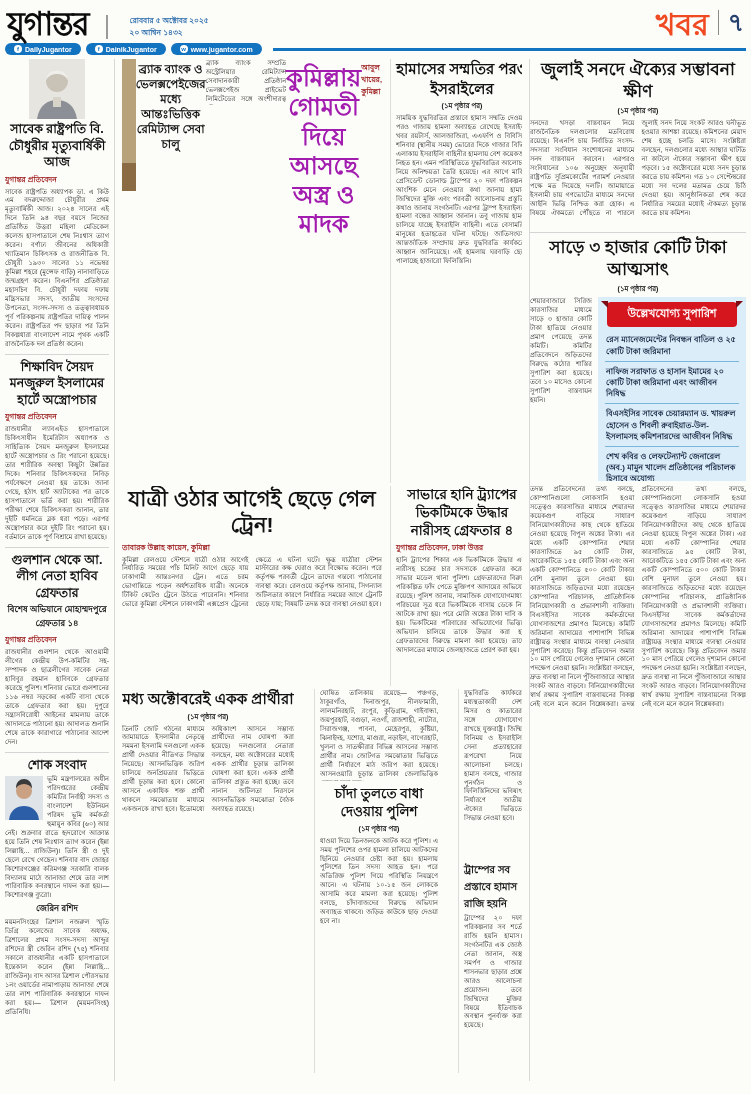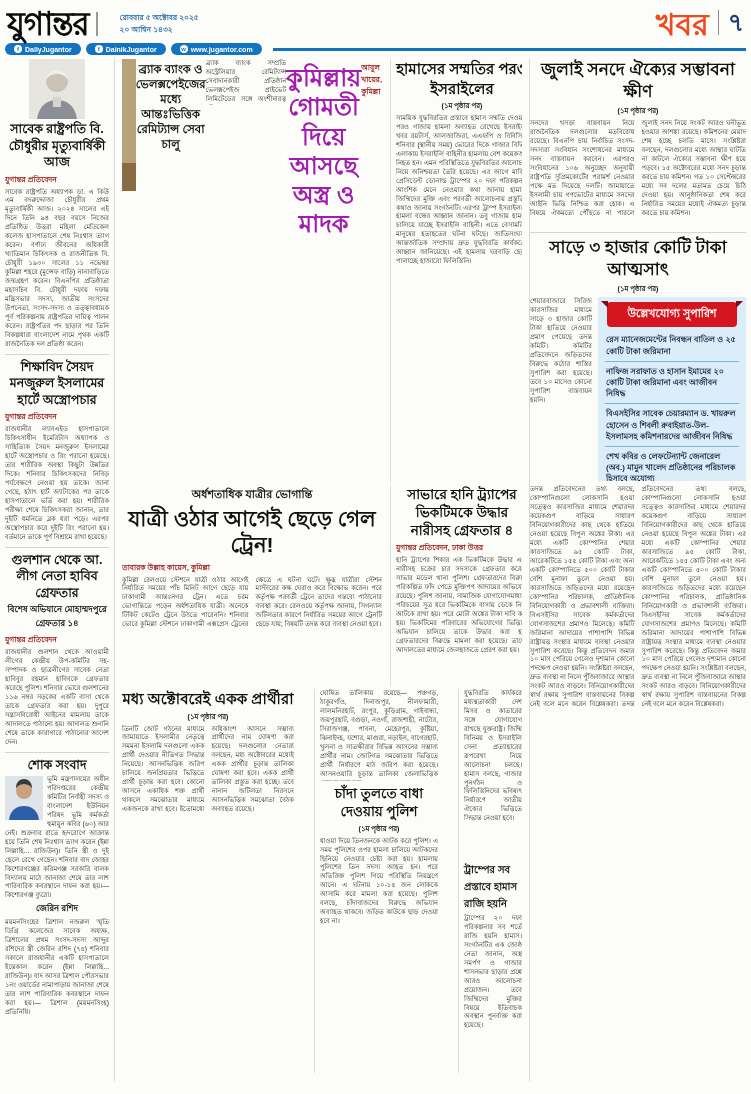--- a/index.html
+++ b/index.html
@@ -1,19 +1,19 @@
 <!DOCTYPE html>
 <html><head>
 <meta charset="utf-8">
 <style>
   html,body{margin:0;padding:0;background:#888;}
   .page{width:751px;height:1094px;background:#fcfcf9;font-family:"Liberation Sans","DejaVu Sans",sans-serif;color:#111;position:relative;box-sizing:border-box;padding:6px 5px 0;overflow:hidden;margin:0 auto;}
   
   .masthead{display:flex;justify-content:space-between;align-items:flex-start;padding:2px 2px 0;}
-  .brand{display:flex;gap:7px;align-items:flex-start;}
+  .brand{display:flex;gap:17px;align-items:flex-end;}
   .logo{font-size:31px;font-weight:900;letter-spacing:-1px;line-height:1;color:#0b0b0b;transform:scaleY(1.05);}
   .dates{border-left:2px solid #9a9a9a;padding-left:22px;margin-top:4px;font-size:7.5px;color:#2f6fae;line-height:1.6;font-weight:bold;}
   .section-head{display:flex;align-items:flex-start;gap:9px;margin-top:2px;}
   .section-name{color:#f04a22;font-size:30px;font-weight:900;line-height:1;}
   .page-num{font-size:25px;color:#27416e;font-weight:bold;border-left:1.5px solid #8a8a8a;padding-left:9px;line-height:1;}
   .subhead-row{display:flex;align-items:center;gap:5px;margin-top:3px;}
   .badge{background:#1273c0;color:#fff;font-size:7px;font-weight:bold;padding:2px 9px;border-radius:9px;display:flex;align-items:center;gap:3px;white-space:nowrap;}
   .fdot{width:8px;height:8px;border-radius:50%;background:#fff;color:#1273c0;font-size:6px;font-weight:bold;line-height:8px;text-align:center;display:inline-block;}
   .blue-rule{flex:1;height:3px;background:#1273c0;margin-left:6px;}
   
@@ -172,21 +172,20 @@
         </div>
         <div class="cA-right">
           <div class="h-md">হামাসের সম্মতির পরও ইসরাইলের</div>
           <div class="cont">(১ম পৃষ্ঠার পর)</div>
           <div class="body-txt clip" style="height:368px;">সাময়িক যুদ্ধবিরতির প্রস্তাবে হামাস সম্মতি দেওয়ার পরও গাজায় হামলা অব্যাহত রেখেছে ইসরাইল। খবর রয়টার্স, আলজাজিরা, এএফপি ও বিবিসির। শনিবার (স্থানীয় সময়) ভোরের দিকে গাজার বিভিন্ন এলাকায় ইসরাইলি বাহিনীর হামলায় বেশ কয়েকজন নিহত হন। এমন পরিস্থিতিতে যুদ্ধবিরতির আলোচনা নিয়ে অনিশ্চয়তা তৈরি হয়েছে। এর আগে মার্কিন প্রেসিডেন্ট ডোনাল্ড ট্রাম্পের ২০ দফা পরিকল্পনার আংশিক মেনে নেওয়ার কথা জানায় হামাস। জিম্মিদের মুক্তি এবং পরবর্তী আলোচনায় প্রস্তুতির কথাও জানায় সংগঠনটি। এরপর ট্রাম্প ইসরাইলকে হামলা বন্ধের আহ্বান জানান। তবু গাজায় হামলা চালিয়ে যাচ্ছে ইসরাইলি বাহিনী। এতে বেসামরিক মানুষের হতাহতের ঘটনা ঘটছে। জাতিসংঘসহ আন্তর্জাতিক সম্প্রদায় দ্রুত যুদ্ধবিরতি কার্যকরের আহ্বান জানিয়েছে। এই হামলায় ঘরবাড়ি ছেড়ে পালাচ্ছে হাজারো ফিলিস্তিনি।</div>
         </div>
       </div>
 
       <div class="rowB">
         <div class="cB-left">
-          <div class="kicker">অর্ধশতাধিক যাত্রীর ভোগান্তি</div>
           <div class="h-lg">যাত্রী ওঠার আগেই ছেড়ে গেল ট্রেন!</div>
           <div class="byline">তাবারক উল্লাহ কায়েস, কুমিল্লা</div>
           <div class="body-txt cols-2 clip" style="height:118px;">কুমিল্লা রেলওয়ে স্টেশনে যাত্রী ওঠার আগেই নির্ধারিত সময়ের পাঁচ মিনিট আগে ছেড়ে যায় ঢাকাগামী আন্তঃনগর ট্রেন। এতে চরম ভোগান্তিতে পড়েন অর্ধশতাধিক যাত্রী। অনেকে টিকিট কেটেও ট্রেনে উঠতে পারেননি। শনিবার ভোরে কুমিল্লা স্টেশনে ঢাকাগামী এক্সপ্রেস ট্রেনের ক্ষেত্রে এ ঘটনা ঘটে। ক্ষুব্ধ যাত্রীরা স্টেশন মাস্টারের কক্ষ ঘেরাও করে বিক্ষোভ করেন। পরে কর্তৃপক্ষ পরবর্তী ট্রেনে তাদের গন্তব্যে পাঠানোর ব্যবস্থা করে। রেলওয়ে কর্তৃপক্ষ জানায়, সিগন্যাল জটিলতার কারণে নির্ধারিত সময়ের আগে ট্রেনটি ছেড়ে যায়; বিষয়টি তদন্ত করে ব্যবস্থা নেওয়া হবে।</div>
         </div>
         <div class="cB-right">
           <div class="h-md2">সাভারে হানি ট্র্যাপের ভিকটিমকে উদ্ধার নারীসহ গ্রেফতার ৪</div>
           <div class="byline">যুগান্তর প্রতিবেদন, ঢাকা উত্তর</div>
           <div class="body-txt clip" style="height:136px;">হানি ট্র্যাপের শিকার এক ভিকটিমকে উদ্ধার এবং নারীসহ চক্রের চার সদস্যকে গ্রেফতার করেছে সাভার মডেল থানা পুলিশ। গ্রেফতারদের বিরুদ্ধে পরিকল্পিত ফাঁদ পেতে মুক্তিপণ আদায়ের অভিযোগ রয়েছে। পুলিশ জানায়, সামাজিক যোগাযোগমাধ্যমে পরিচয়ের সূত্র ধরে ভিকটিমকে বাসায় ডেকে নিয়ে আটকে রাখা হয়। পরে মোটা অঙ্কের টাকা দাবি করা হয়। ভিকটিমের পরিবারের অভিযোগের ভিত্তিতে অভিযান চালিয়ে তাকে উদ্ধার করা হয়। গ্রেফতারদের বিরুদ্ধে মামলা করা হয়েছে। তাদের আদালতের মাধ্যমে জেলহাজতে প্রেরণ করা হয়।</div>
         </div>
       </div>

